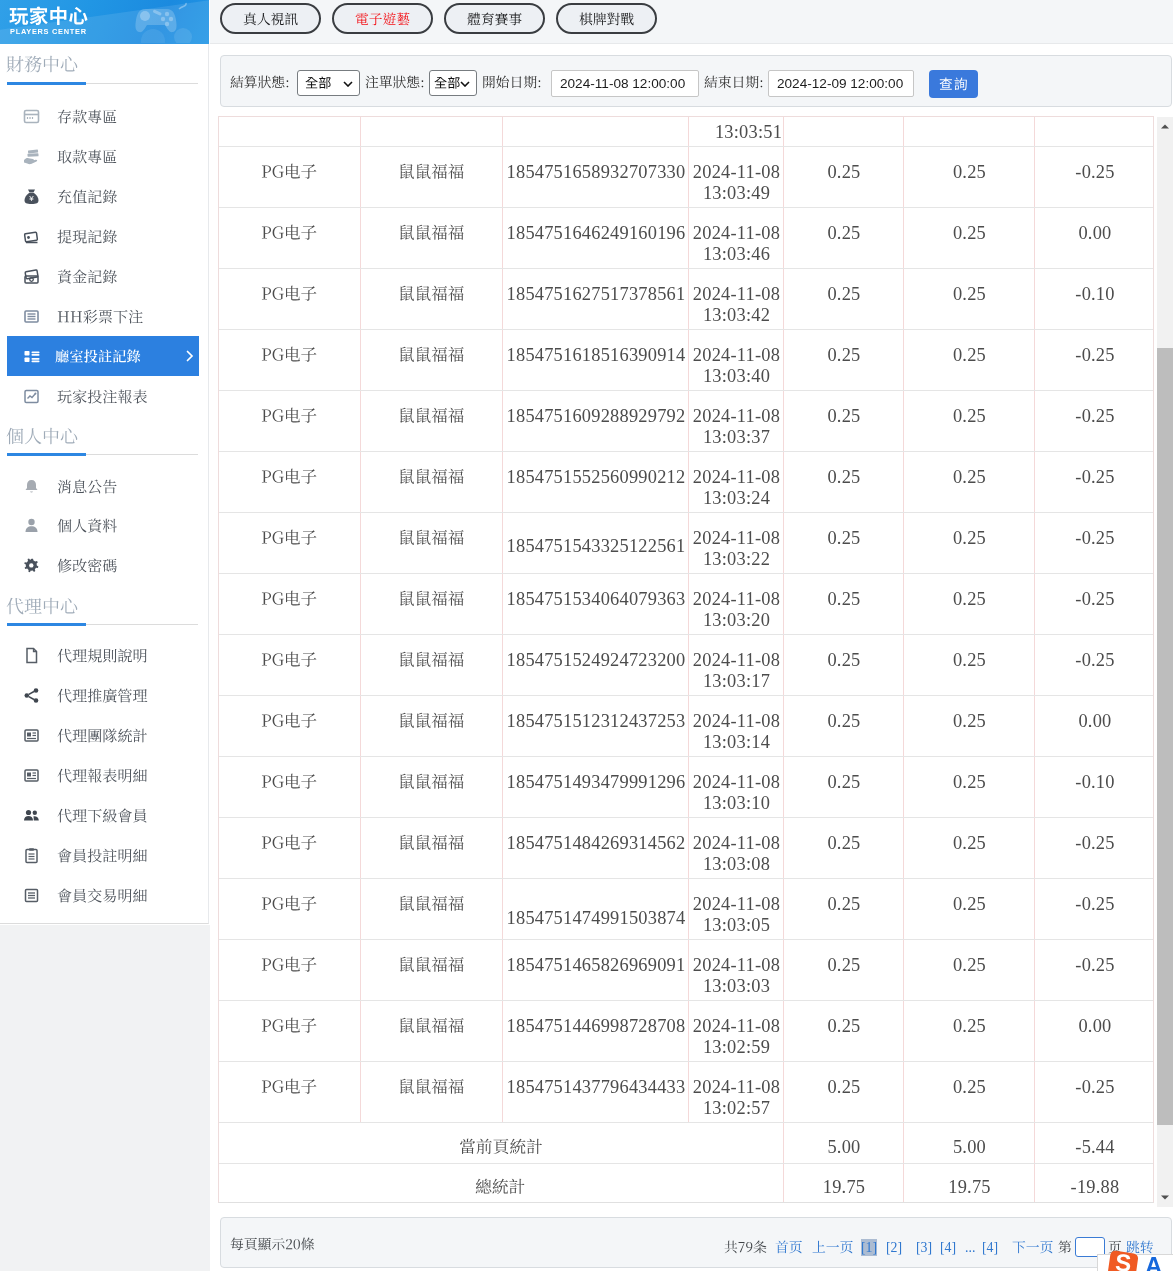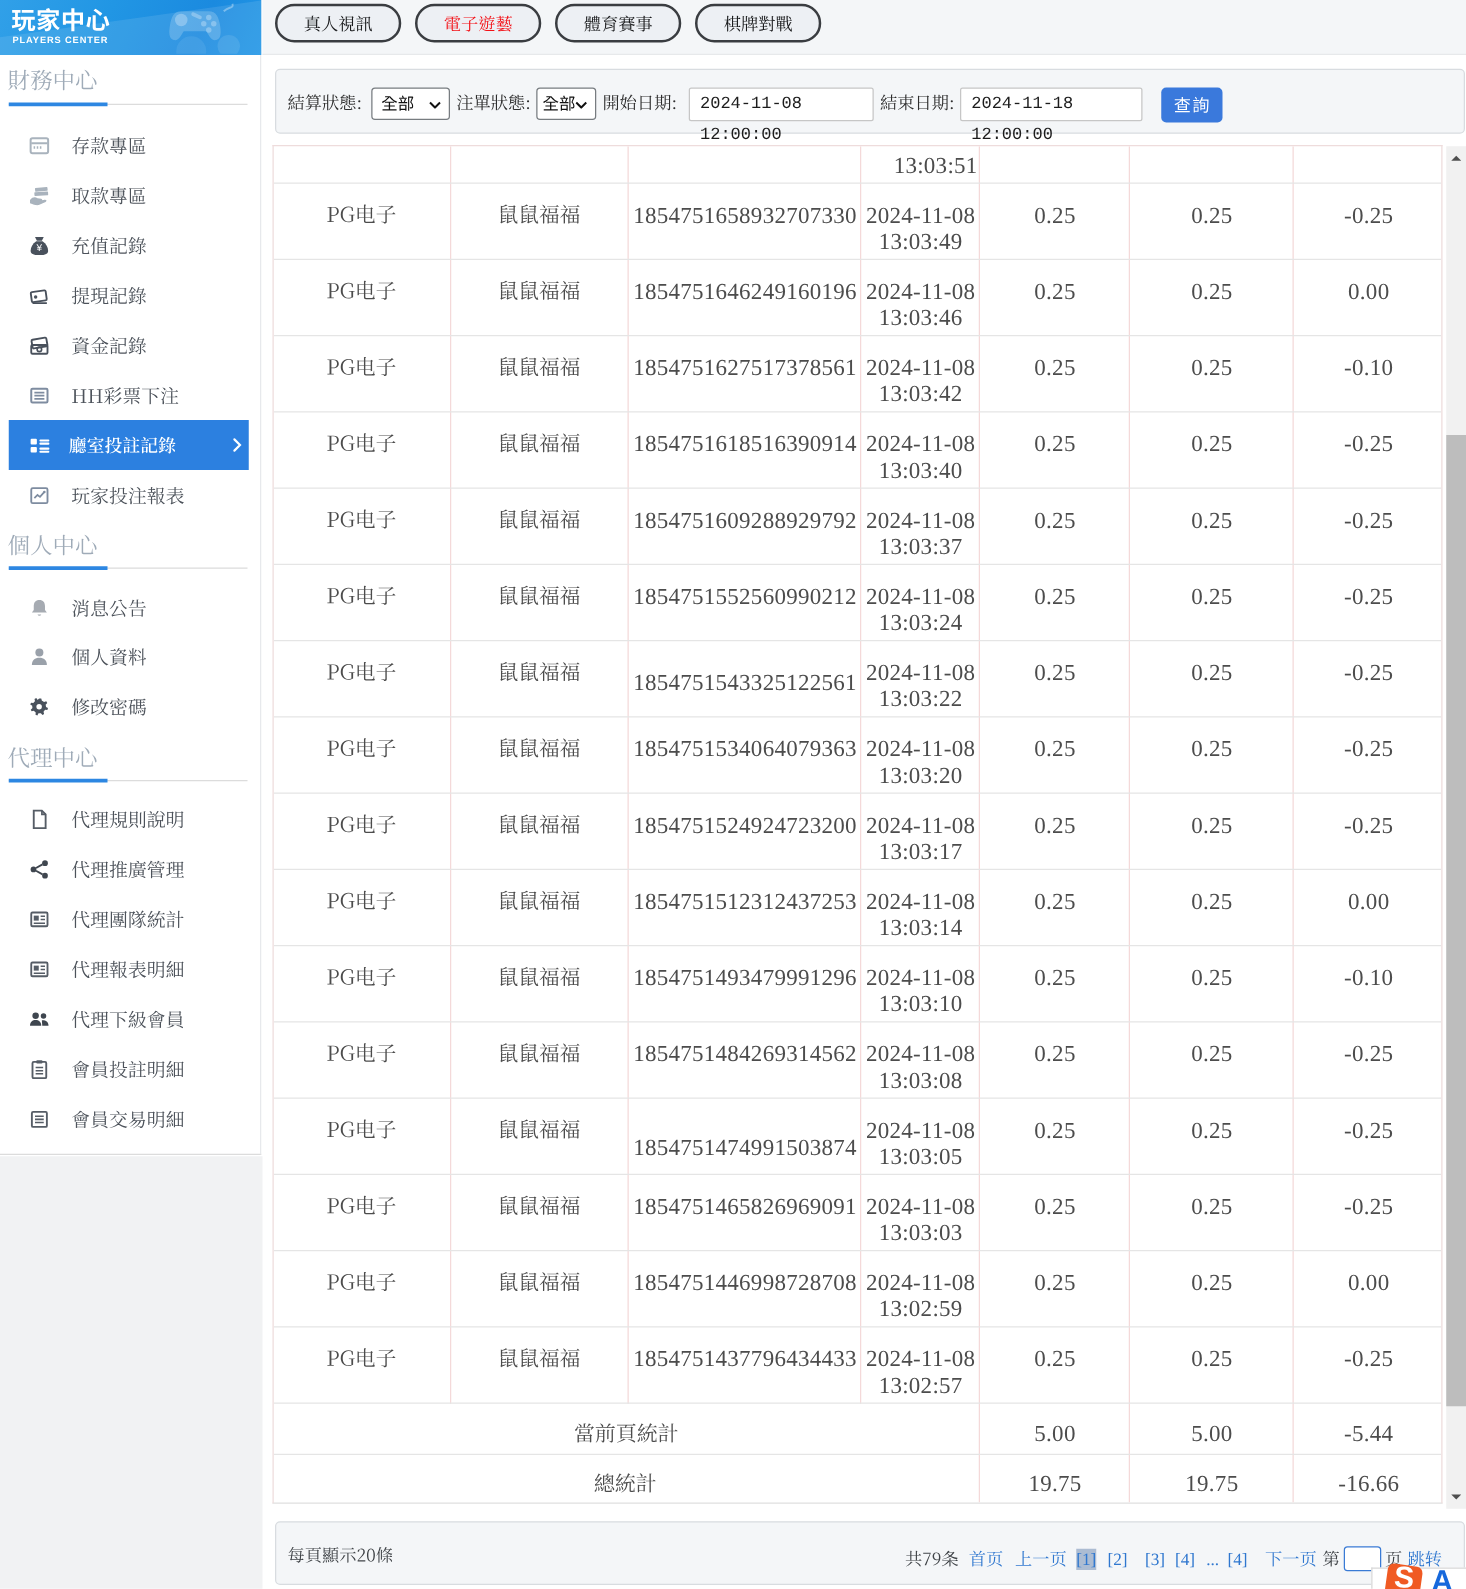--- a/index.html
+++ b/index.html
@@ -12,21 +12,21 @@
 .bline{position:absolute;left:7px;width:79px;height:3px;background:#2d87e2;z-index:4}
 .selrow{position:absolute;left:7px;top:335.5px;width:192px;height:40px;background:#2c80e0;z-index:2}
 .mic{position:absolute;left:23px;width:17px;height:17px;z-index:3}
 .chev{position:absolute;left:186px;top:350px;z-index:4}
 svg{position:absolute}
 .sb ~ svg{z-index:3}
 .strip{position:absolute;left:210px;top:0;width:963px;height:43.5px;background:#f4f6f8;border-bottom:1px solid #e7e9eb}
 .pill{position:absolute;top:3px;width:101px;height:31px;border:2px solid #3a3d41;border-radius:15.5px;background:#edf0f4}
 .fbar{position:absolute;left:220px;top:55px;width:952px;height:52px;background:#f4f6f8;border:1px solid #d8dce0;border-radius:4px}
 .sel{position:absolute;height:26px;background:#fff;border:1px solid #777c80;border-radius:3px}
-.inp{position:absolute;top:70px;height:27px;background:#fff;border:1px solid #c6c6c6;border-radius:2px;font-family:Liberation Mono, monospace;font-size:13.6px;color:#1c1c1c;line-height:25px;padding-left:8px}
+.inp{position:absolute;top:70px;height:27px;background:#fff;border:1px solid #c6c6c6;border-radius:2px;font-family:Liberation Sans, sans-serif;font-size:13.6px;color:#1c1c1c;line-height:25px;padding-left:8px}
 .qbtn{position:absolute;left:929px;top:69.5px;width:49px;height:28px;background:#3a79dc;border-radius:4px}
 .tbl{position:absolute;left:218px;top:116px;width:936px;height:1087px;background:#fff;border:1px solid #eedcdc;border-bottom:1px solid #e0e0e0;overflow:hidden;font-size:18.4px;color:#4c4c4c}
 .vl{position:absolute;top:0;width:1px;background:#f4d9d9}
 .hl{position:absolute;left:0;width:934px;height:1px;background:#e5e5e5}
 .lat{position:absolute;display:block;text-align:center;line-height:21px;font-size:18.4px;color:#4c4c4c;letter-spacing:0.22px}
 .sbar{position:absolute;left:1157px;top:117px;width:16px;height:1090px;background:#f1f1f1}
 .thumb{position:absolute;left:0;top:231px;width:16px;height:777px;background:#bdbdbd}
 .pbar{position:absolute;left:220px;top:1217px;width:952px;height:51px;background:#f4f6f8;border:1px solid #d8dce0;border-radius:4px}
 .pnum{position:absolute;top:1238.5px;font-size:13.8px;line-height:17px;color:#2f77cf;font-family:"Liberation Serif",serif}
 .jinp{position:absolute;left:1075px;top:1237px;width:30px;height:20px;background:#fff;border:1.5px solid #3a7bd5;border-radius:3px}
@@ -588,21 +588,21 @@
     <use href="#g87" x="4000"></use>
   </svg>
 <div class="inp" style="left:551px;width:148px">2024-11-08 12:00:00</div>
 <svg style="position:absolute;left:704.0px;top:75.2px;" width="59.7" height="14.5" viewBox="0 -880 4327 1050" fill="#2e2e2e">
     <use href="#g83" x="0"></use>
     <use href="#g95" x="1000"></use>
     <use href="#g93" x="2000"></use>
     <use href="#g94" x="3000"></use>
     <use href="#g87" x="4000"></use>
   </svg>
-<div class="inp" style="left:768px;width:146px">2024-11-18 12:00:00</div>
+<div class="inp" style="left:768px;width:146px">2024-12-09 12:00:00</div>
 <div class="qbtn"></div>
 <svg style="position:absolute;left:939.2px;top:76.9px;" width="28.6" height="14.5" viewBox="0 -880 2072 1050" fill="#ffffff">
     <use href="#g96" x="0"></use>
     <use href="#g97" x="1072"></use>
   </svg>
 <div class="tbl">
     <div class="vl" style="left:141px;height:1006px"></div>
     <div class="vl" style="left:283px;height:1006px"></div>
     <div class="vl" style="left:469px;height:1006px"></div>
     <div class="vl" style="left:564px;height:1085px"></div>
@@ -909,21 +909,21 @@
     <span class="lat" style="left:565.0px;top:1020.1px;width:120px">5.00</span>
     <span class="lat" style="left:685.0px;top:1020.1px;width:131px">5.00</span>
     <span class="lat" style="left:816.0px;top:1020.1px;width:120px">-5.44</span>
     <svg style="position:absolute;left:256.3px;top:1061.4px;" width="50.4" height="17.6" viewBox="0 -880 3000 1050" fill="#4c4c4c">
       <use href="#g106" x="0"></use>
       <use href="#g59" x="1000"></use>
       <use href="#g60" x="2000"></use>
     </svg>
     <span class="lat" style="left:565.0px;top:1060.1px;width:120px">19.75</span>
     <span class="lat" style="left:685.0px;top:1060.1px;width:131px">19.75</span>
-    <span class="lat" style="left:816.0px;top:1060.1px;width:120px">-16.66</span>
+    <span class="lat" style="left:816.0px;top:1060.1px;width:120px">-19.88</span>
   </div>
 <div class="sbar">
     <svg width="16" height="16" style="position:absolute;top:2px;left:0">
       <path d="M4 9.5 L8 5.5 L12 9.5 Z" fill="#4f4f4f"></path>
     </svg>
     <div class="thumb"></div>
     <svg width="16" height="16" style="position:absolute;bottom:2px;left:0">
       <path d="M4 6.5 L8 10.5 L12 6.5 Z" fill="#4f4f4f"></path>
     </svg>
   </div>

